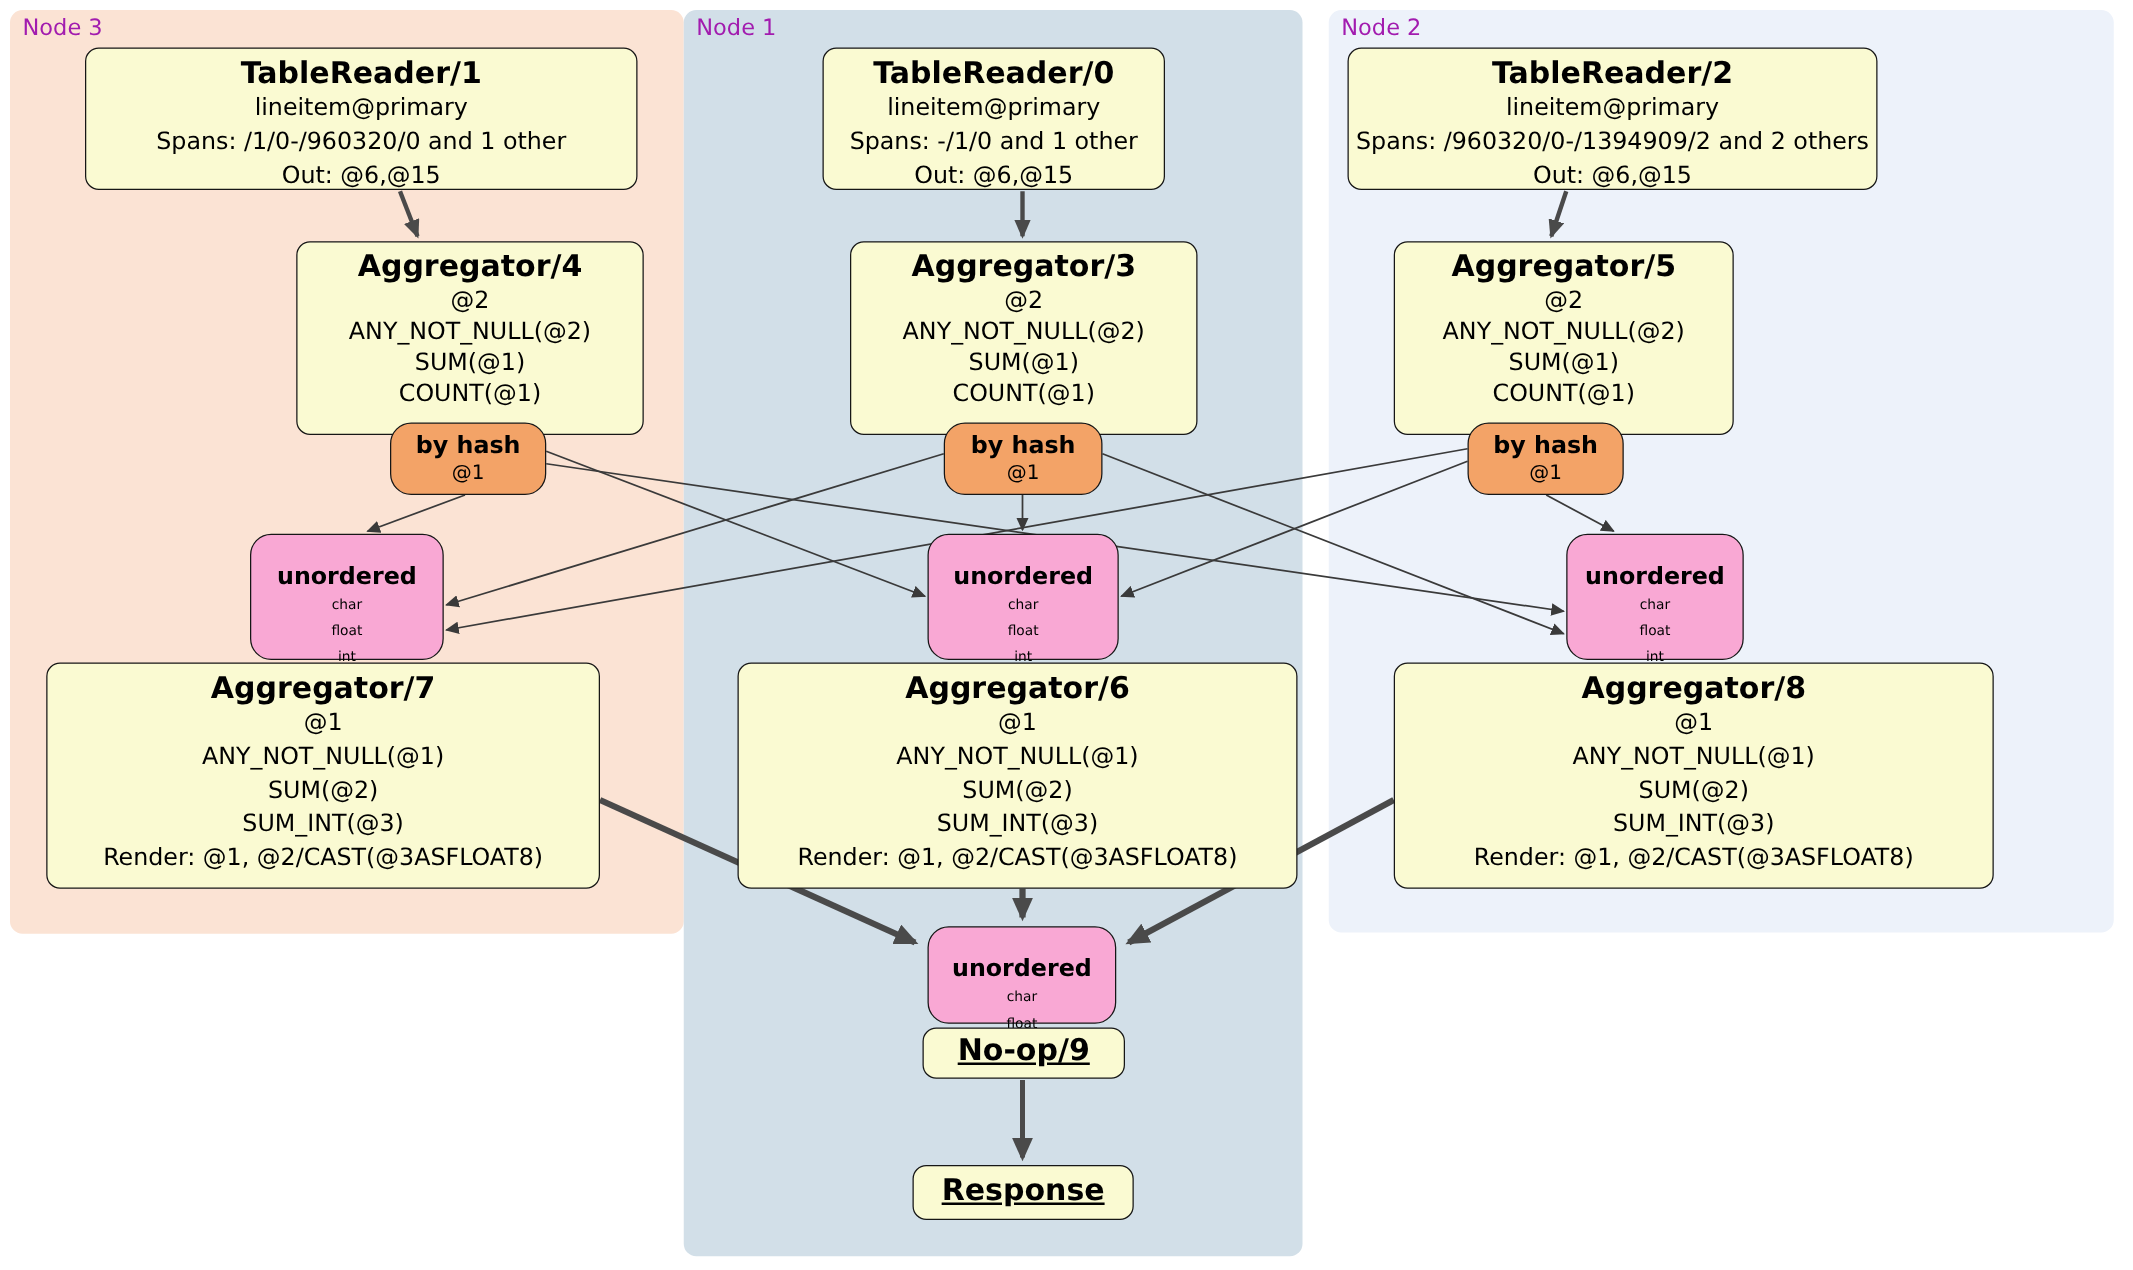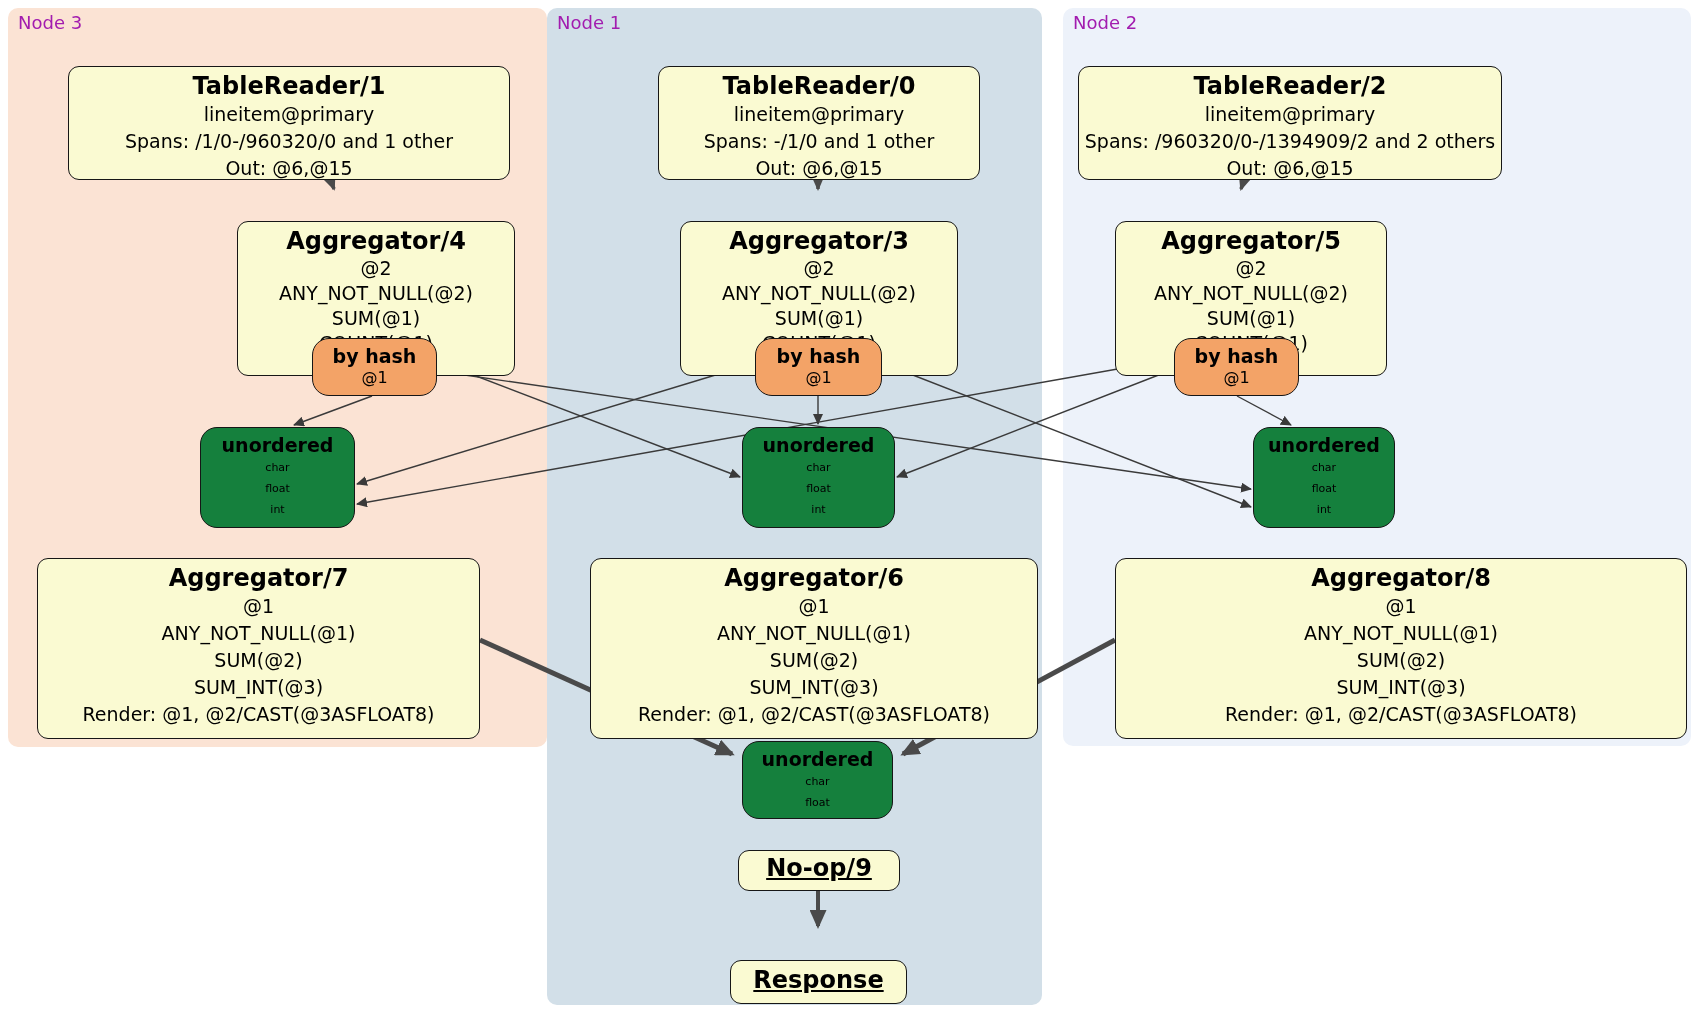--- a/index.html
+++ b/index.html
@@ -5,31 +5,31 @@
   html,body{margin:0;padding:0;background:#ffffff;}
   #stage{
     position:relative;width:1706px;height:1016px;overflow:hidden;
     font-family:"DejaVu Sans","Liberation Sans",sans-serif;color:#000;
   }
   .panel{position:absolute;border-radius:10px;}
   .panel-label{position:absolute;font-size:18px;color:#a21caf;}
   #edges{position:absolute;left:0;top:0;pointer-events:none;}
   .box{position:absolute;box-sizing:border-box;text-align:center;
        background:#fafad2;border:1.7px solid #161616;border-radius:11px;
-       padding-top:5px;margin-top:28px;}
+       padding-top:5px;}
   .box .title{font-weight:700;font-size:24px;line-height:29px;white-space:nowrap;}
   .box .bl{font-size:19px;line-height:27px;white-space:nowrap;}
   .router{position:absolute;box-sizing:border-box;text-align:center;
           background:#f3a367;border:1.7px solid #161616;border-radius:17px;
           padding-top:5px;z-index:4;}
   .router .rtitle{font-weight:700;font-size:19px;line-height:24px;}
   .router .rsub{font-size:16px;line-height:20px;}
   .stream{position:absolute;box-sizing:border-box;text-align:center;
-          background:#15803d;border:1.7px solid #161616;border-radius:17px;
-          padding-top:5px;z-index:4;}
+          background:#f9a8d4;border:1.7px solid #161616;border-radius:17px;
+          padding-top:21px;z-index:4;}
   .stream .stitle{font-weight:700;font-size:19px;line-height:24px;}
   .stream .sl{font-size:11px;line-height:21px;}
   .miniproc{padding-top:3px;z-index:4;text-decoration:underline;}
   .proc{z-index:3;}
 </style>
 </head>
 <body>
 
 <div id="stage">
 
@@ -74,21 +74,21 @@
 
     <line x1="818" y1="864" x2="818" y2="926" stroke="#4a4a4a" stroke-width="4" marker-end="url(#ah-l)"></line>
   </svg>
 
   <div class="box proc" style="left:68px;top:38px;width:442px;height:114px;">
     <div class="title">TableReader/1</div>
     <div class="bl">lineitem@primary</div>
     <div class="bl">Spans: /1/0-/960320/0 and 1 other</div>
     <div class="bl">Out: @6,@15</div>
   </div>
-  <div class="box proc" style="left:658px;top:38px;width:322px;height:114px;">
+  <div class="box proc" style="left:658px;top:38px;width:274px;height:114px;">
     <div class="title">TableReader/0</div>
     <div class="bl">lineitem@primary</div>
     <div class="bl">Spans: -/1/0 and 1 other</div>
     <div class="bl">Out: @6,@15</div>
   </div>
   <div class="box proc" style="left:1078px;top:38px;width:424px;height:114px;">
     <div class="title">TableReader/2</div>
     <div class="bl">lineitem@primary</div>
     <div class="bl">Spans: /960320/0-/1394909/2 and 2 others</div>
     <div class="bl">Out: @6,@15</div>
@@ -157,21 +157,21 @@
     <div class="bl">Render: @1, @2/CAST(@3ASFLOAT8)</div>
   </div>
   <div class="box proc" style="left:590px;top:530px;width:448px;height:181px;">
     <div class="title">Aggregator/6</div>
     <div class="bl">@1</div>
     <div class="bl">ANY_NOT_NULL(@1)</div>
     <div class="bl">SUM(@2)</div>
     <div class="bl">SUM_INT(@3)</div>
     <div class="bl">Render: @1, @2/CAST(@3ASFLOAT8)</div>
   </div>
-  <div class="box proc" style="left:1115px;top:530px;width:572px;height:181px;">
+  <div class="box proc" style="left:1115px;top:530px;width:480px;height:181px;">
     <div class="title">Aggregator/8</div>
     <div class="bl">@1</div>
     <div class="bl">ANY_NOT_NULL(@1)</div>
     <div class="bl">SUM(@2)</div>
     <div class="bl">SUM_INT(@3)</div>
     <div class="bl">Render: @1, @2/CAST(@3ASFLOAT8)</div>
   </div>
 
   <div class="stream" style="left:742px;top:741px;width:151px;height:78px;">
     <div class="stitle">unordered</div>

